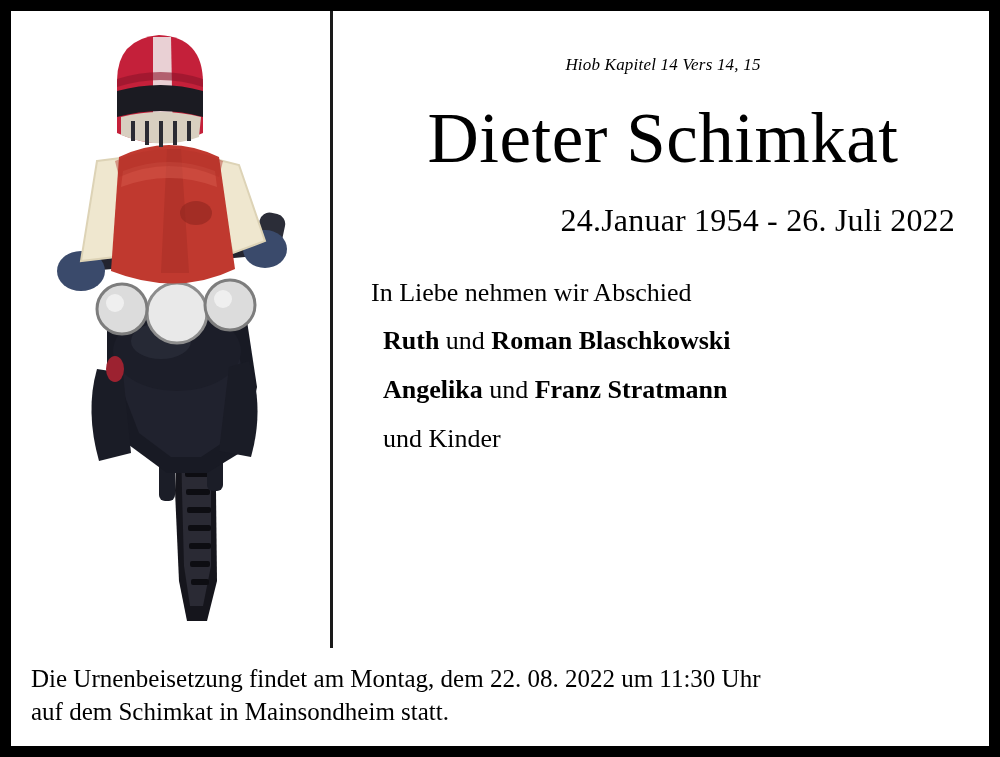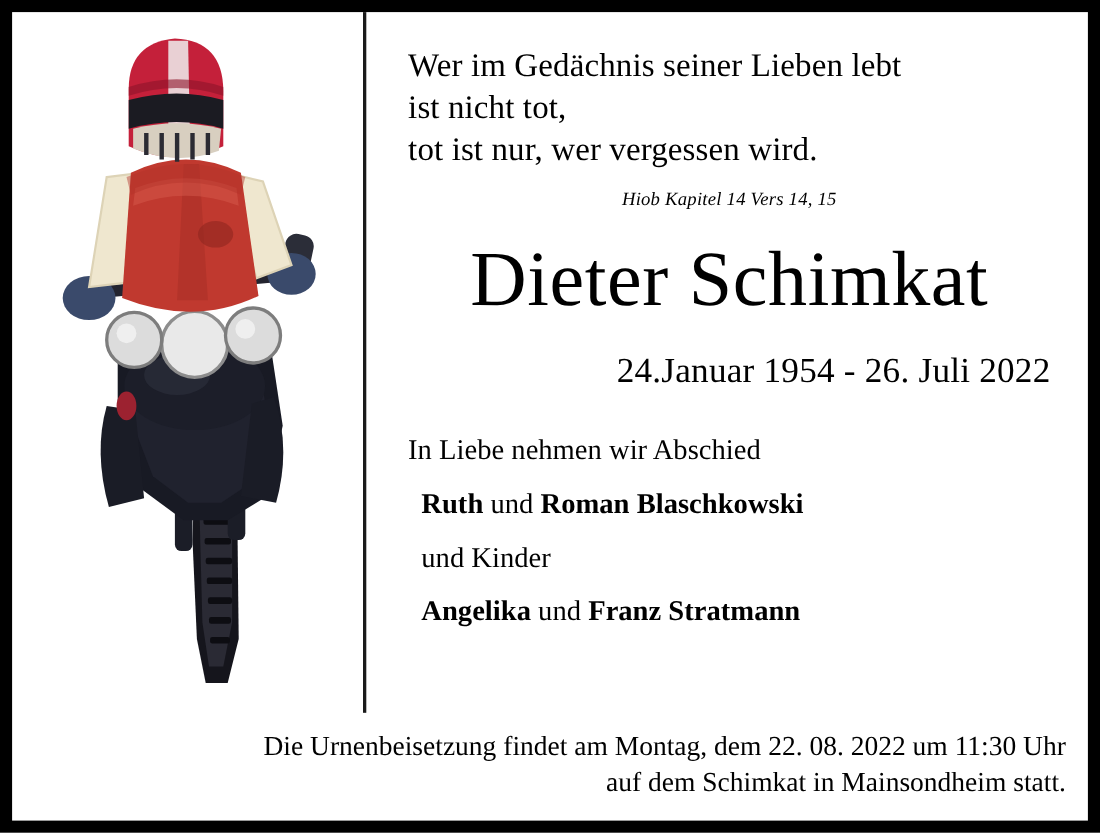--- a/index.html
+++ b/index.html
@@ -100,21 +100,21 @@
   }
   .family-line {
     margin: 12px;
   }
   .family-line b { font-weight: bold; }
 
   .lower {
     box-sizing: border-box;
     height: 98px;
     padding: 14px 20px 0 20px;
-    text-align: right;
+    text-align: left;
     font-size: 25px;
     line-height: 1.33;
   }
   .lower div { white-space: nowrap; }
 </style>
 </head>
 <body>
 
 <div class="obituary">
 
@@ -189,37 +189,32 @@
 
         <path d="M86 348 Q74 390 88 440 L120 432 L112 352 Z" fill="#1a1c26"></path>
         <path d="M238 340 Q254 386 240 436 L208 430 L218 346 Z" fill="#1a1c26"></path>
 
         <ellipse cx="104" cy="348" rx="9" ry="13" fill="#9c2230"></ellipse>
       </svg>
     </div>
 
     <div class="text-pane">
 
-      <div class="verse">
-        <div>Wer im Gedächnis seiner Lieben lebt</div>
-        <div>ist nicht tot,</div>
-        <div>tot ist nur, wer vergessen wird.</div>
-      </div>
 
       <div class="verse-source">Hiob Kapitel 14 Vers 14, 15</div>
 
       <div class="deceased-name">Dieter Schimkat</div>
 
       <div class="dates">24.Januar 1954 - 26. Juli 2022</div>
 
       <div class="farewell-block">
         <div class="farewell-lead">In Liebe nehmen wir Abschied</div>
         <div class="family-line"><b>Ruth</b><span> und </span><b>Roman Blaschkowski</b></div>
+        <div class="family-line"><b>Angelika</b><span> und </span><b>Franz Stratmann</b></div>
         <div class="family-line">und Kinder</div>
-        <div class="family-line"><b>Angelika</b><span> und </span><b>Franz Stratmann</b></div>
       </div>
 
     </div>
   </div>
 
   <div class="lower">
     <div>Die Urnenbeisetzung findet am Montag, dem 22. 08. 2022 um 11:30 Uhr</div>
     <div>auf dem Schimkat in Mainsondheim statt.</div>
   </div>
 

